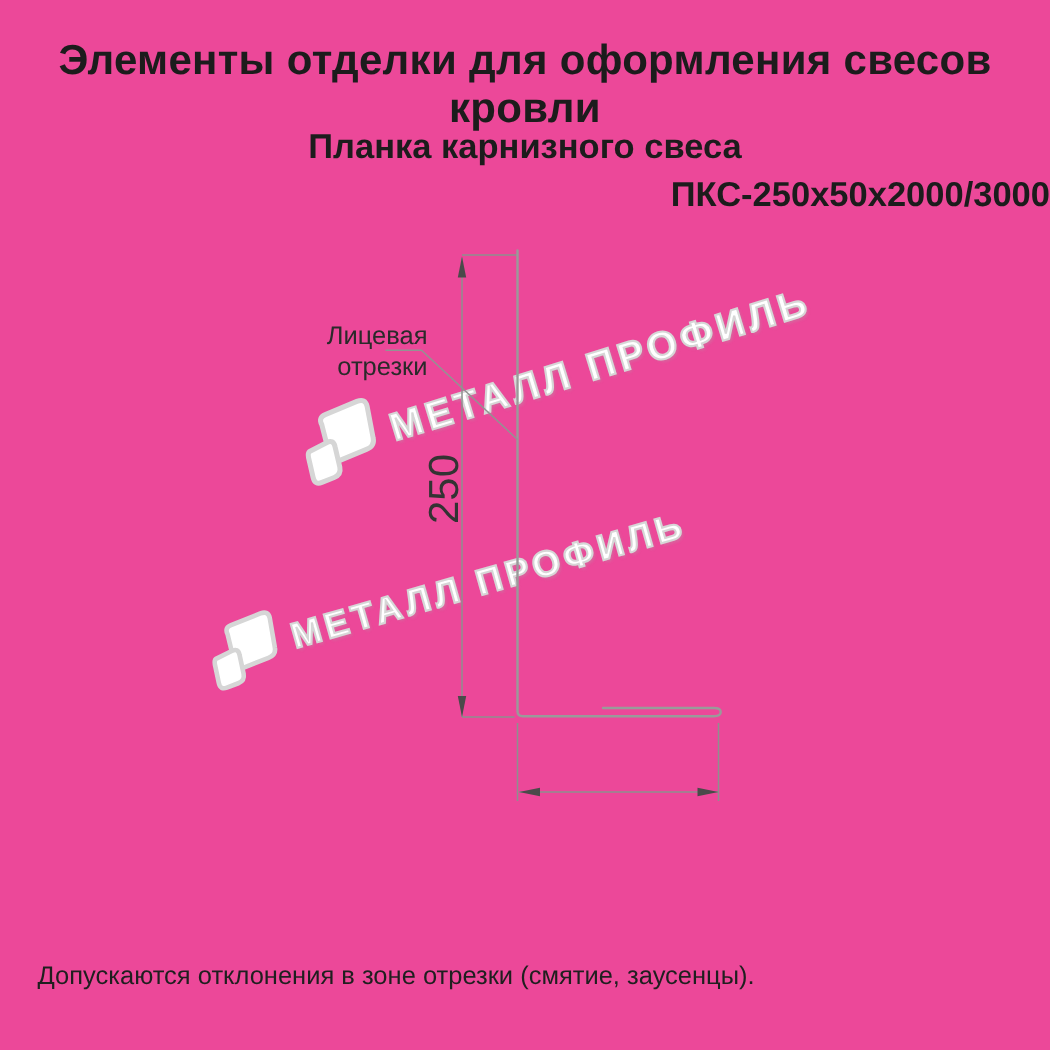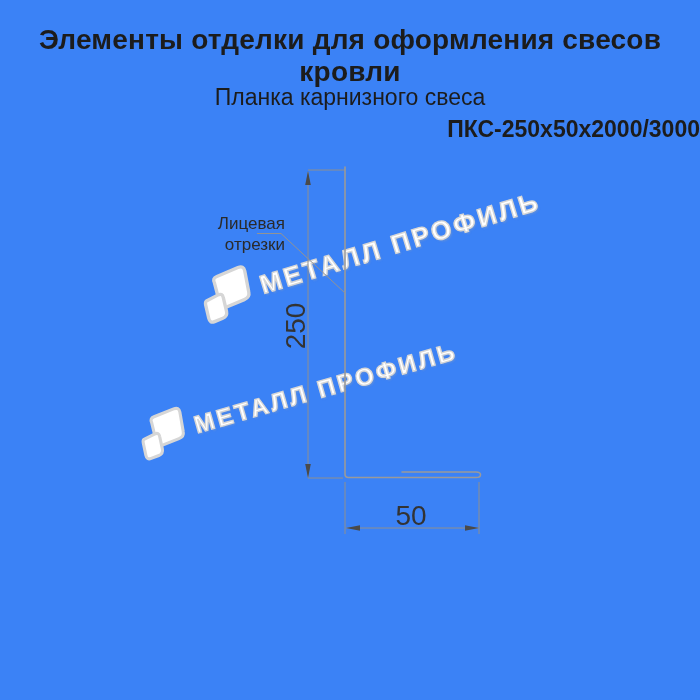--- a/index.html
+++ b/index.html
@@ -2,39 +2,39 @@
 <html><head>
 <meta charset="utf-8">
 <style>
   * { margin: 0; padding: 0; box-sizing: border-box; }
   html, body { background: #ffffff; }
   body { font-family: "Liberation Sans", "DejaVu Sans", sans-serif; }
   .page {
     position: relative;
     width: 700px;
     height: 700px;
-    background: #3b82f6;
+    background: #ec4899;
     overflow: hidden;
   }
   
   .title {
     position: absolute;
     left: 0; right: 0; top: 24px;
     text-align: center;
     font-size: 28px;
     font-weight: 700;
     color: #1c1c1c;
     letter-spacing: 0.2px;
   }
   .subtitle {
     position: absolute;
     left: 0; right: 0; top: 84px;
     text-align: center;
     font-size: 23px;
-    font-weight: 400;
+    font-weight: 700;
     color: #1c1c1c;
   }
   .model {
     position: absolute;
     left: 0; right: 0; top: 116px;
     text-align: right;
     font-size: 23px;
     font-weight: 700;
     color: #1c1c1c;
   }
@@ -146,23 +146,23 @@
     <line x1="346" y1="528" x2="479" y2="528" stroke="#8f8f8f" stroke-width="1"></line>
     <polygon points="346,528 360,525.2 360,530.8" fill="#4a4a4a"></polygon>
     <polygon points="479,528 465,525.2 465,530.8" fill="#4a4a4a"></polygon>
 
     <path d="M345,167 L345,474 Q345,477.5 348.5,477.5 L476,477.5 Q480.5,477.5 480.5,474.7 Q480.5,472 476,472 L402,472" fill="none" stroke="#9a9a9a" stroke-width="1.6" stroke-linecap="round"></path>
 
     <polyline points="257,233.5 281,233.5 345,293" fill="none" stroke="#939393" stroke-width="1"></polyline>
   </svg>
 
   <div class="dim-label dim-250">250</div>
-  <div class="dim-label dim-50">50</div>
 
   <div class="face-label">
     <div>Лицевая</div>
     <div>отрезки</div>
   </div>
 
   <div class="footer">
+    <div>Допускаются отклонения в зоне отрезки (смятие, заусенцы).</div>
   </div>
 
 </div>
 
 </body></html>

